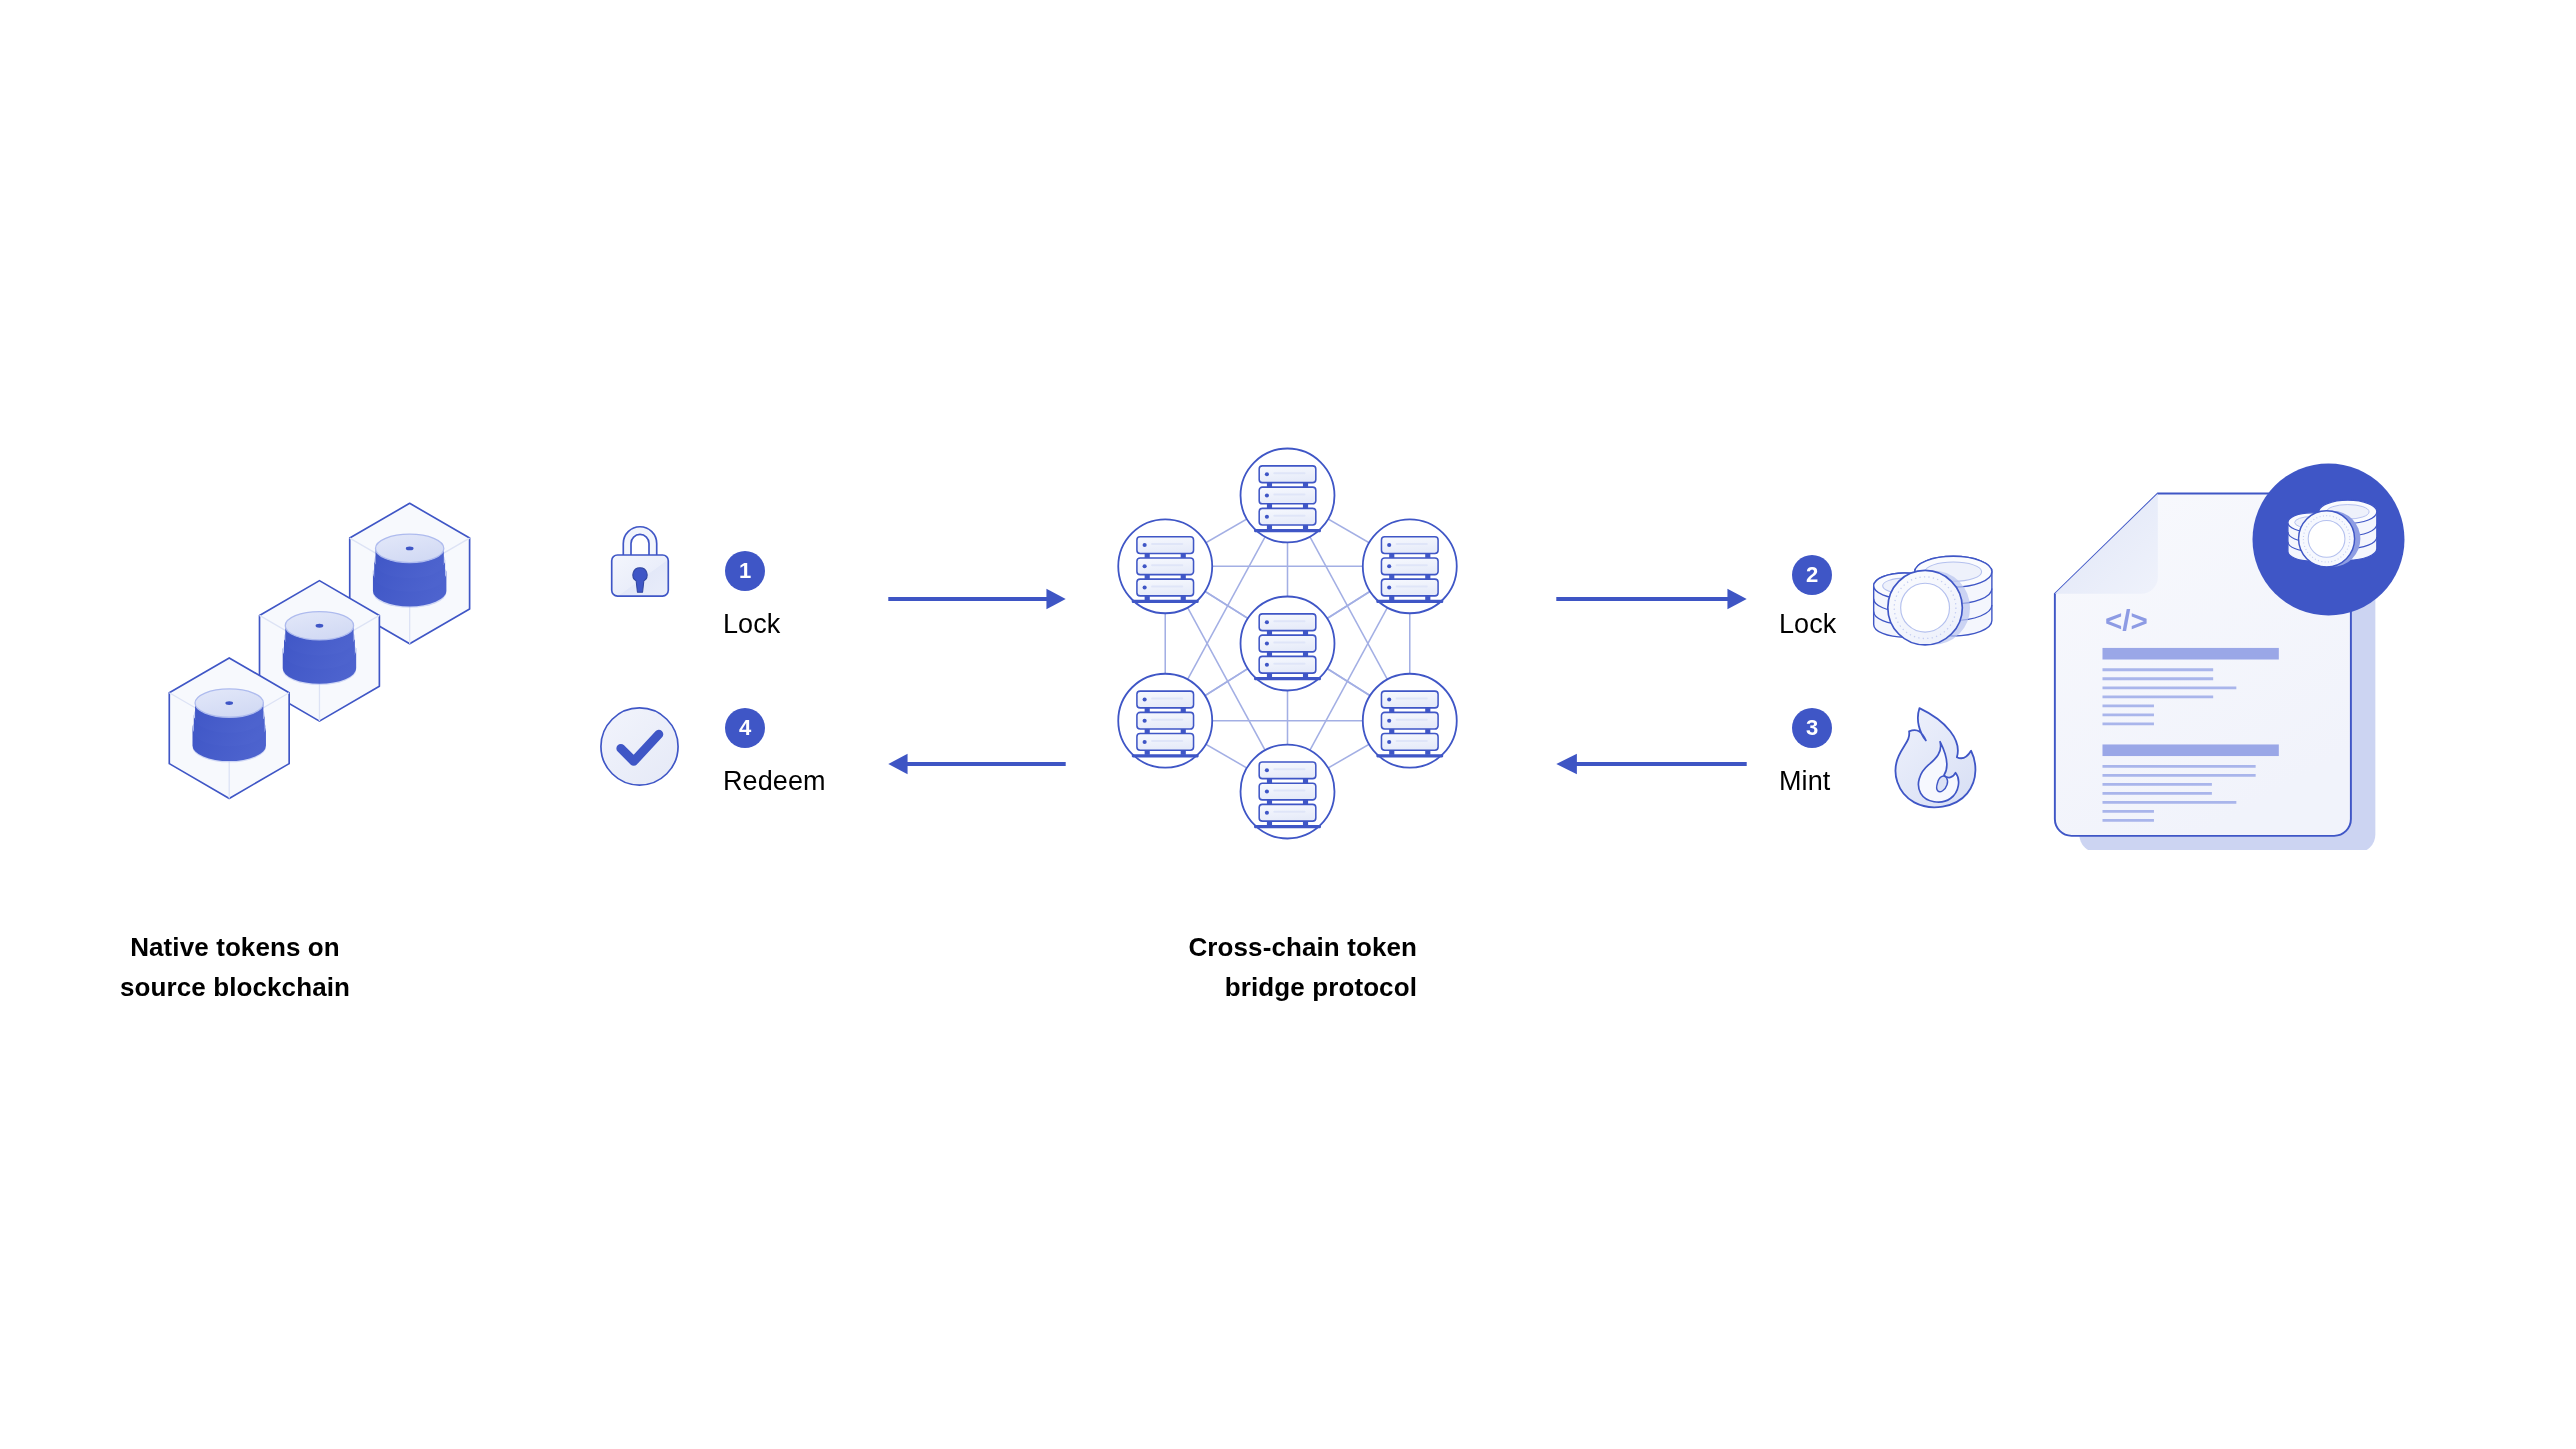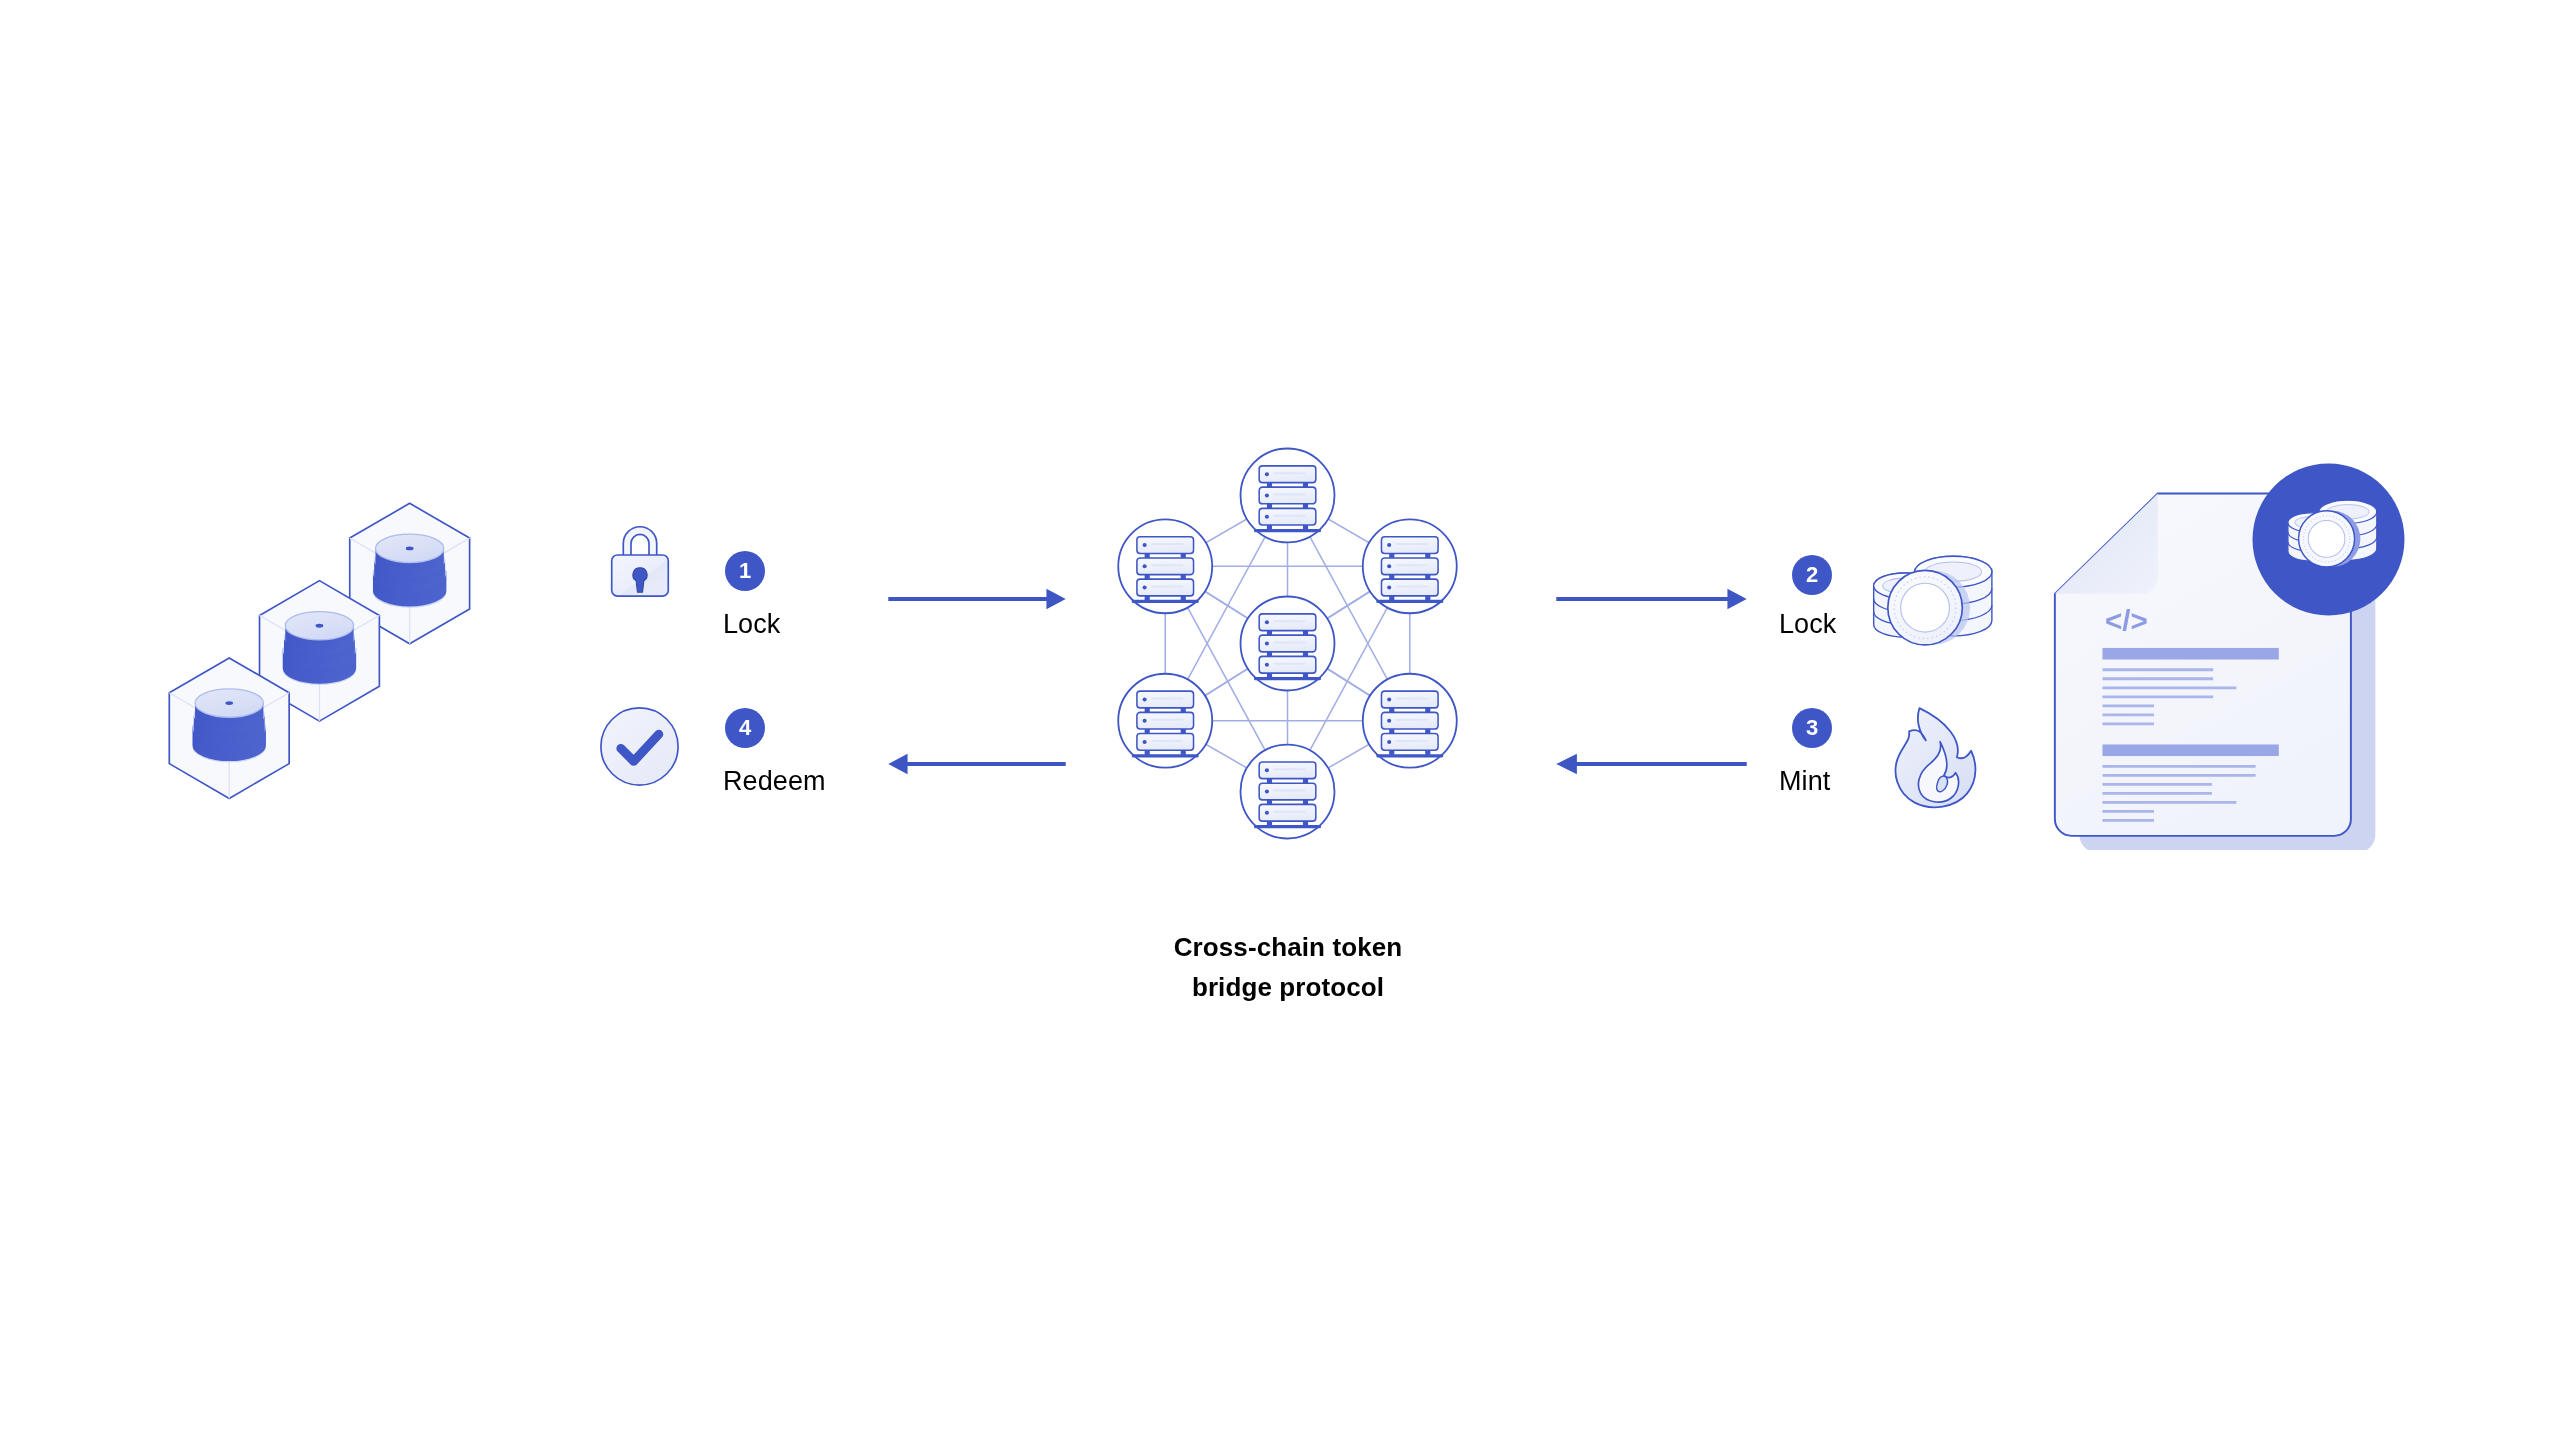--- a/index.html
+++ b/index.html
@@ -127,20 +127,22 @@
           <path d="M-55,-6 A55,23 0 0 0 55,-6 L55,20 A55,23 0 0 1 -55,20 Z" fill="url(#coinBody)"></path>
           <ellipse cx="0" cy="-6" rx="55" ry="23" fill="#C9D2F3"></ellipse>
           <path d="M-53,-24 A53,22 0 0 0 53,-24 L53,0 A53,22 0 0 1 -53,0 Z" fill="url(#coinBody)"></path>
           <ellipse cx="0" cy="-24" rx="53" ry="22" fill="url(#coinTopG)" stroke="#AEBBEE" stroke-width="2"></ellipse>
           <ellipse cx="0" cy="-24" rx="6" ry="3" fill="#3F56C6"></ellipse>
         </g>
       </g>
     </g>
   </svg>
 
+  <div class="caption" style="left:100px; top:927px; width:270px;">Native tokens on
+source blockchain</div>
 
   <svg class="abs" style="left:604px; top:519px;" width="72" height="81" viewBox="0 0 112 126">
     <defs>
       <linearGradient id="lockBodyG" x1="0" y1="0" x2="1" y2="1">
         <stop offset="0%" stop-color="#F4F6FD"></stop>
           <stop offset="55%" stop-color="#EAEEFA"></stop>
         <stop offset="56%" stop-color="#E3E8F8"></stop>
           <stop offset="100%" stop-color="#E9EDFA"></stop>
       </linearGradient>
     </defs>
@@ -254,21 +256,21 @@
     <g>
       <circle cx="500" cy="430" r="73" fill="#FFFFFF" stroke="#3F56C6" stroke-width="2.8"></circle>
       <use href="#serverRack" x="500" y="430"></use>
     </g>
     <g>
       <circle cx="310" cy="540" r="73" fill="#FFFFFF" stroke="#3F56C6" stroke-width="2.8"></circle>
       <use href="#serverRack" x="310" y="540"></use>
     </g>
   </svg>
 
-  <div class="caption" style="left:1159px; top:927px; width:258px;">Cross-chain token
+  <div class="caption" style="left:1159px; top:927px; width:258px;text-align:right;">Cross-chain token
 bridge protocol</div>
 
   <svg class="abs" style="left:1555px; top:586px;" width="193" height="26" viewBox="0 0 300 40">
     <line x1="2" y1="20" x2="272" y2="20" stroke="#3E55C4" stroke-width="6"></line>
     <path d="M268,4 L298,20 L268,36 Z" fill="#3E55C4"></path>
   </svg>
 
   <svg class="abs" style="left:1555px; top:751px;" width="193" height="26" viewBox="0 0 300 40">
     <line x1="298" y1="20" x2="32" y2="20" stroke="#3E55C4" stroke-width="6"></line>
     <path d="M34,4 L2,20 L34,36 Z" fill="#3E55C4"></path>

